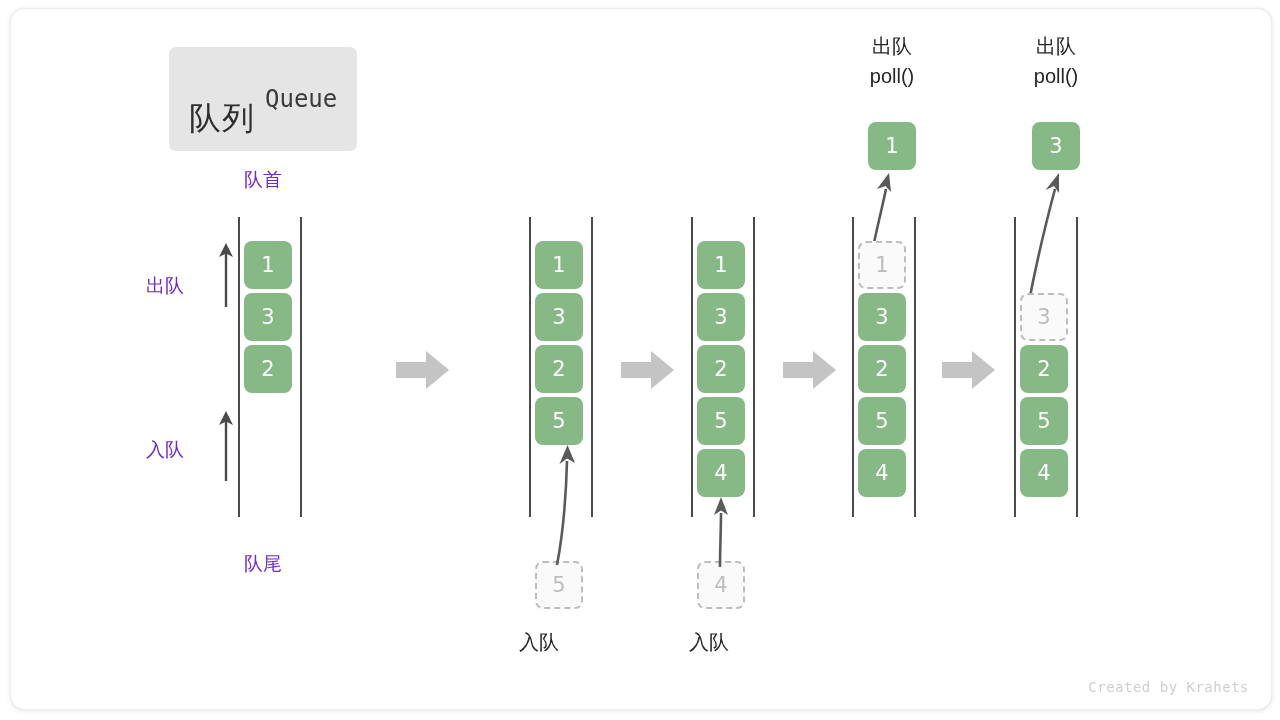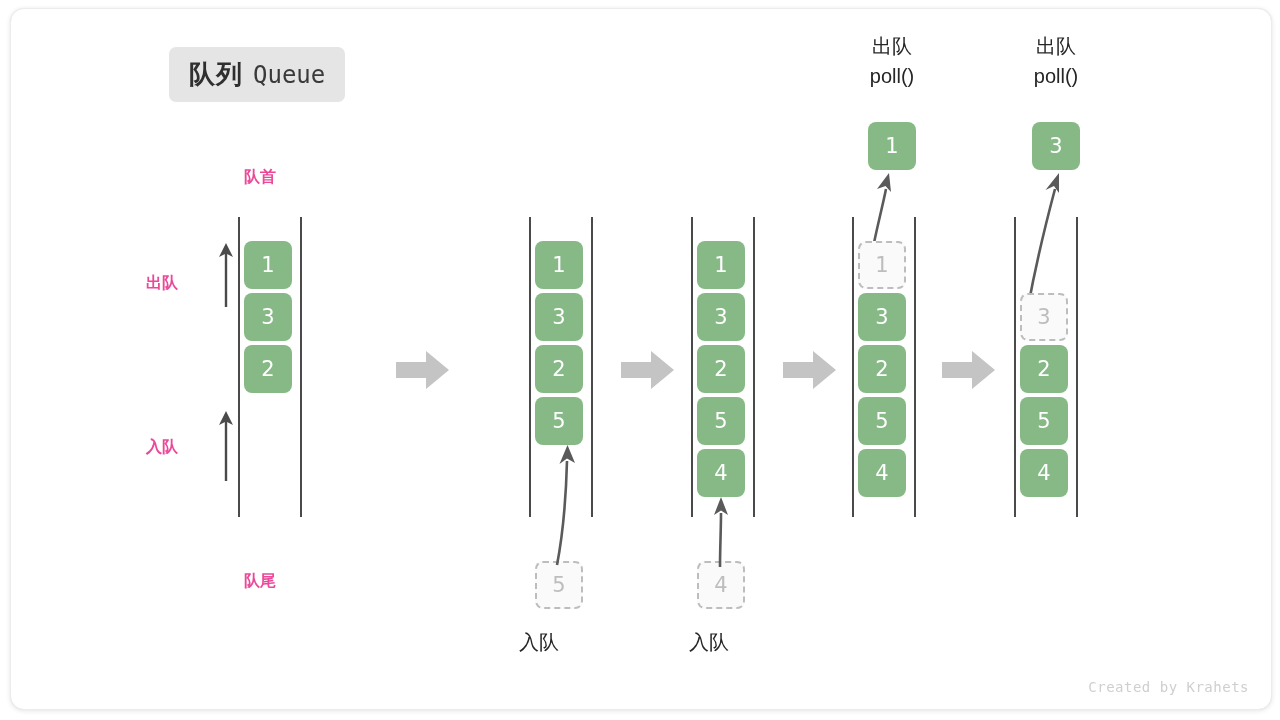--- a/index.html
+++ b/index.html
@@ -15,26 +15,26 @@
   }
   #stage{position:absolute;left:0;top:0;width:1260px;height:700px;}
 
   
   .title-badge{
     position:absolute; display:flex; align-items:center; gap:10px;
     background:#e5e5e5; border-radius:7px;
     padding:10px 20px;
     white-space:nowrap;
   }
-  .title-cn{font-size:26px;font-weight:bold;color:#2f2f2f;letter-spacing:1px;}
+  .title-cn{font-size:32px;font-weight:normal;color:#2f2f2f;letter-spacing:1px;margin-top:40px;}
   .title-en{font-family:"DejaVu Sans Mono","Liberation Mono",monospace;
             font-size:24px;color:#3a3a3a;text-align:right;}
 
   
-  .lbl-cn{position:absolute;font-size:16px;font-weight:bold;color:#ec4899;
+  .lbl-cn{position:absolute;font-size:19px;font-weight:normal;color:#6d28d9;
           white-space:nowrap;}
   .cap{position:absolute;text-align:center;white-space:nowrap;}
   .cap .cn{font-size:20px;font-weight:normal;color:#262626;line-height:1.5;
            font-family:"DejaVu Sans","Liberation Sans",sans-serif;}
   .cap .code{font-family:Liberation Sans, sans-serif;
              font-size:20px;color:#262626;line-height:1.5;}
   .cap .code em{font-style:normal;color:#3f9142;font-weight:bold;}
 
   
   .rail{position:absolute;width:1.6px;background:#4a4a4a;}
@@ -70,21 +70,21 @@
 
 <div id="card">
 <div id="stage">
 
   <div class="title-badge" style="left:158px;top:38px;">
     <span class="title-cn">队列</span>
     <span class="title-en">Queue</span>
   </div>
 
   <div class="lbl-cn" style="left:233px;top:158px;">队首</div>
-  <div class="lbl-cn" style="left:233px;top:542px;margin-top:20px;">队尾</div>
+  <div class="lbl-cn" style="left:233px;top:542px;">队尾</div>
 
   <div class="lbl-cn" style="left:135px;top:264px;">出队</div>
   <div class="thinarrow" style="left:202px;top:232px;">
     <svg width="26" height="66" viewBox="0 0 26 66">
       <line x1="13" y1="66" x2="13" y2="12" stroke="#4a4a4a" stroke-width="2.4"></line>
       <path d="M13 2 L20 16 L13 12.5 L6 16 Z" fill="#4a4a4a"></path>
     </svg>
   </div>
 
   <div class="lbl-cn" style="left:135px;top:428px;">入队</div>

